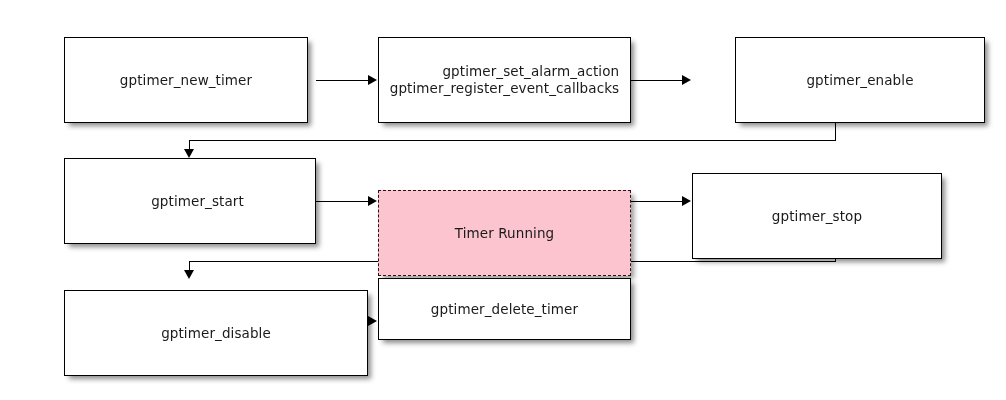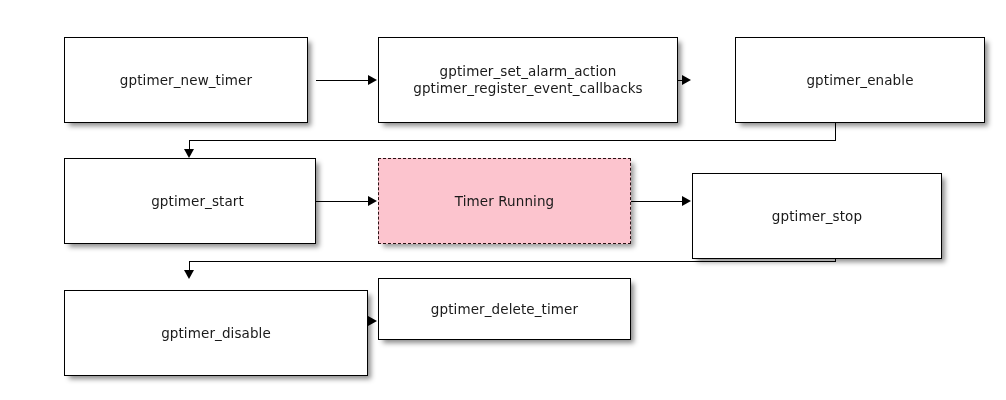--- a/index.html
+++ b/index.html
@@ -37,20 +37,21 @@
     z-index: 3;
   }
   .node .label {
     padding: 0 6px;
     white-space: pre-line;
   }
   .node.state {
     background: #fcc4ce;
     border: 1.6px dashed #2b1114;
     box-shadow: 4px 4px 5px -1px rgba(0,0,0,0.40);
+    margin-top: 32px;
   }
   
   .hline {
     position: absolute;
     height: 0;
     border-top: 1.4px solid #000000;
     z-index: 1;
   }
   .vline {
     position: absolute;
@@ -77,21 +78,21 @@
 </style>
 </head>
 <body>
 
 <div id="canvas">
 
   <div class="node" style="left:64px; top:37px; width:244px; height:86px;">
     <span class="label">gptimer_new_timer</span>
   </div>
 
-  <div class="node" style="left:378px; top:37px; width:300px; height:86px;">
+  <div class="node" style="left:378px; top:37px; width:253px; height:86px;text-align:right;">
     <span class="label">gptimer_set_alarm_action
 gptimer_register_event_callbacks</span>
   </div>
 
   <div class="node" style="left:692px; top:37px; width:250px; height:86px;margin-left:43px;">
     <span class="label">gptimer_enable</span>
   </div>
 
   <div class="hline" style="left:316px; top:80px; width:53px;"></div>
   <div class="arrow-r" style="left:368px; top:74.5px;"></div>

